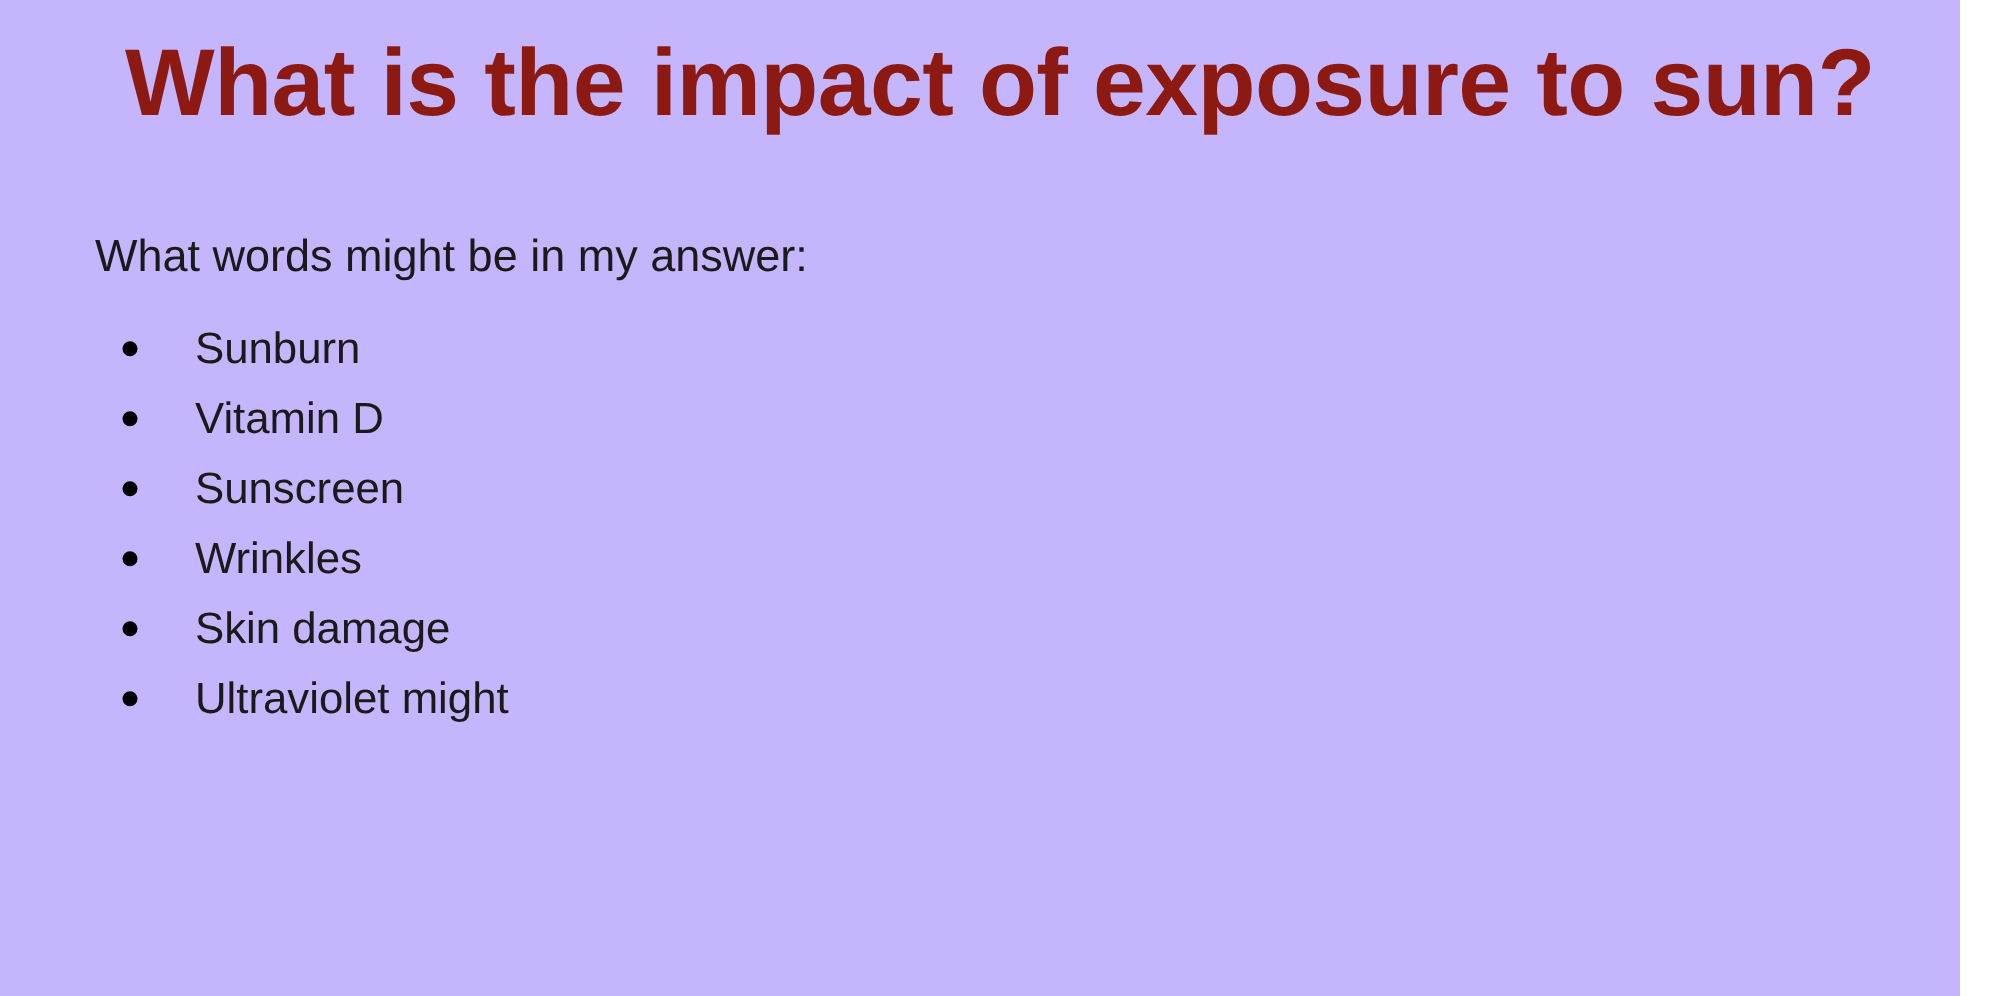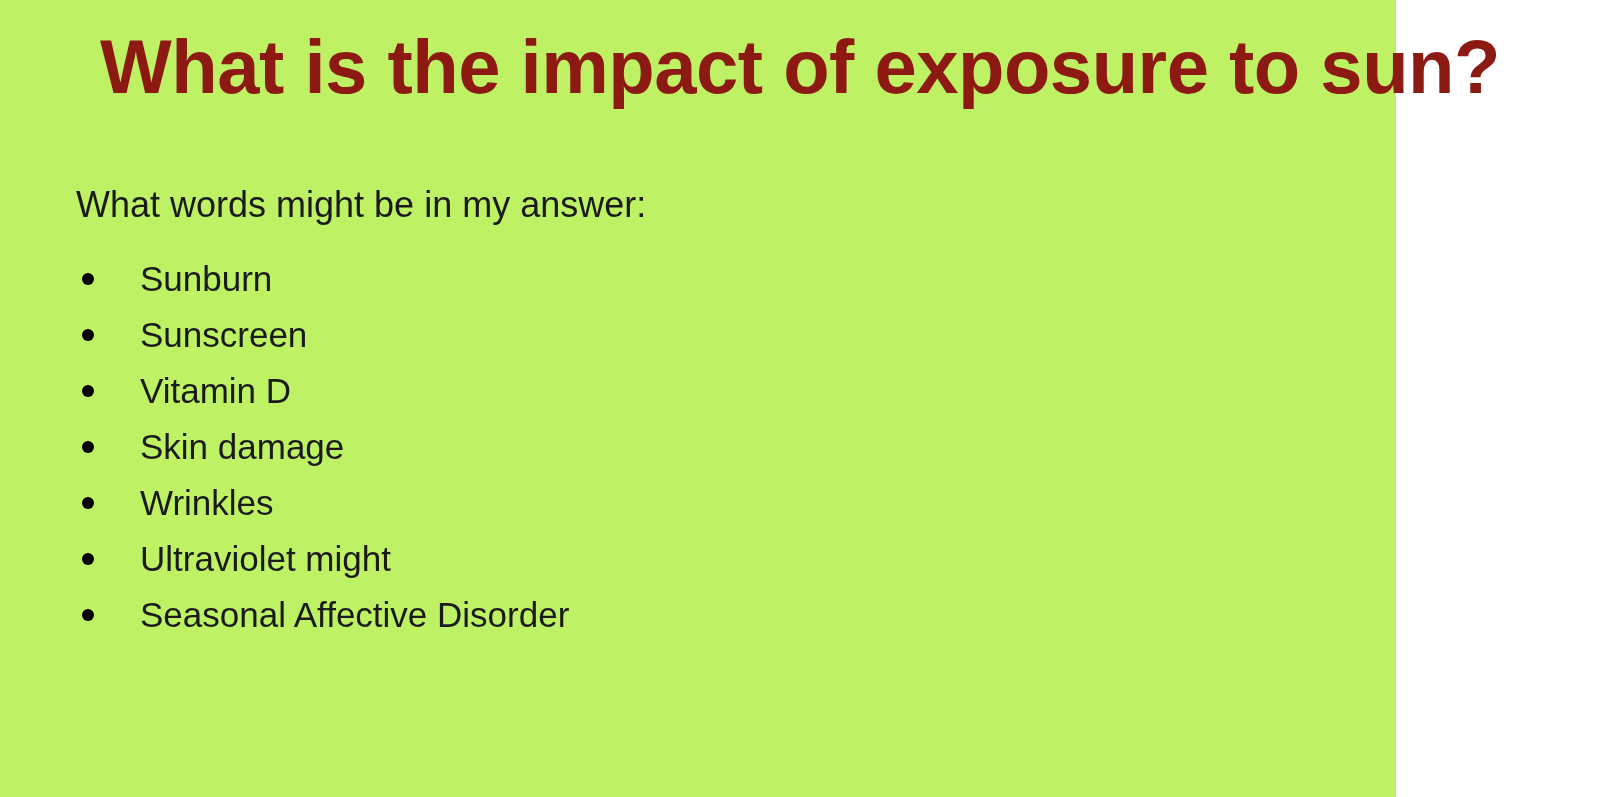--- a/index.html
+++ b/index.html
@@ -10,23 +10,23 @@
   }
   body {
     width: 1600px;
     height: 797px;
     overflow: hidden;
     font-family: "Liberation Sans", "DejaVu Sans", sans-serif;
     -webkit-font-smoothing: antialiased;
   }
   .slide {
     position: relative;
-    width: 1396px;
+    width: 1568px;
     height: 797px;
-    background: #bef264;
+    background: #c4b5fd;
     box-sizing: border-box;
   }
   .slide-title {
     position: absolute;
     left: 40px;
     top: 26px;
     width: 1520px;
     text-align: center;
     font-family: "Liberation Sans", "DejaVu Sans", sans-serif;
     font-weight: bold;
@@ -45,21 +45,21 @@
   .lead-line {
     font-family: "Liberation Sans", "DejaVu Sans", sans-serif;
     font-size: 36px;
     line-height: 1.25;
     color: #1a1a1a;
     margin: 0 0 24px 16px;
     font-weight: normal;
   }
   .bullet-list {
     list-style: none;
-    margin: 0;
+    margin: 16px;
     padding: 0;
   }
   .bullet-item {
     position: relative;
     padding-left: 80px;
     font-family: "Liberation Sans", "DejaVu Sans", sans-serif;
     font-size: 35px;
     line-height: 56px;
     color: #1a1a1a;
     white-space: nowrap;
@@ -92,45 +92,41 @@
 
     <ul class="bullet-list">
 
       <li class="bullet-item">
         <span class="bullet-dot"></span>
         <span class="bullet-label">Sunburn</span>
       </li>
 
       <li class="bullet-item">
         <span class="bullet-dot"></span>
+        <span class="bullet-label">Vitamin D</span>
+      </li>
+
+      <li class="bullet-item">
+        <span class="bullet-dot"></span>
         <span class="bullet-label">Sunscreen</span>
       </li>
 
       <li class="bullet-item">
         <span class="bullet-dot"></span>
-        <span class="bullet-label">Vitamin D</span>
+        <span class="bullet-label">Wrinkles</span>
       </li>
 
       <li class="bullet-item">
         <span class="bullet-dot"></span>
         <span class="bullet-label">Skin damage</span>
-      </li>
-
-      <li class="bullet-item">
-        <span class="bullet-dot"></span>
-        <span class="bullet-label">Wrinkles</span>
       </li>
 
 
       <li class="bullet-item">
         <span class="bullet-dot"></span>
         <span class="bullet-label">Ultraviolet might</span>
       </li>
 
-      <li class="bullet-item">
-        <span class="bullet-dot"></span>
-        <span class="bullet-label">Seasonal Affective Disorder</span>
-      </li>
 
 
     </ul>
   </div>
 </div>
 
 </body></html>

